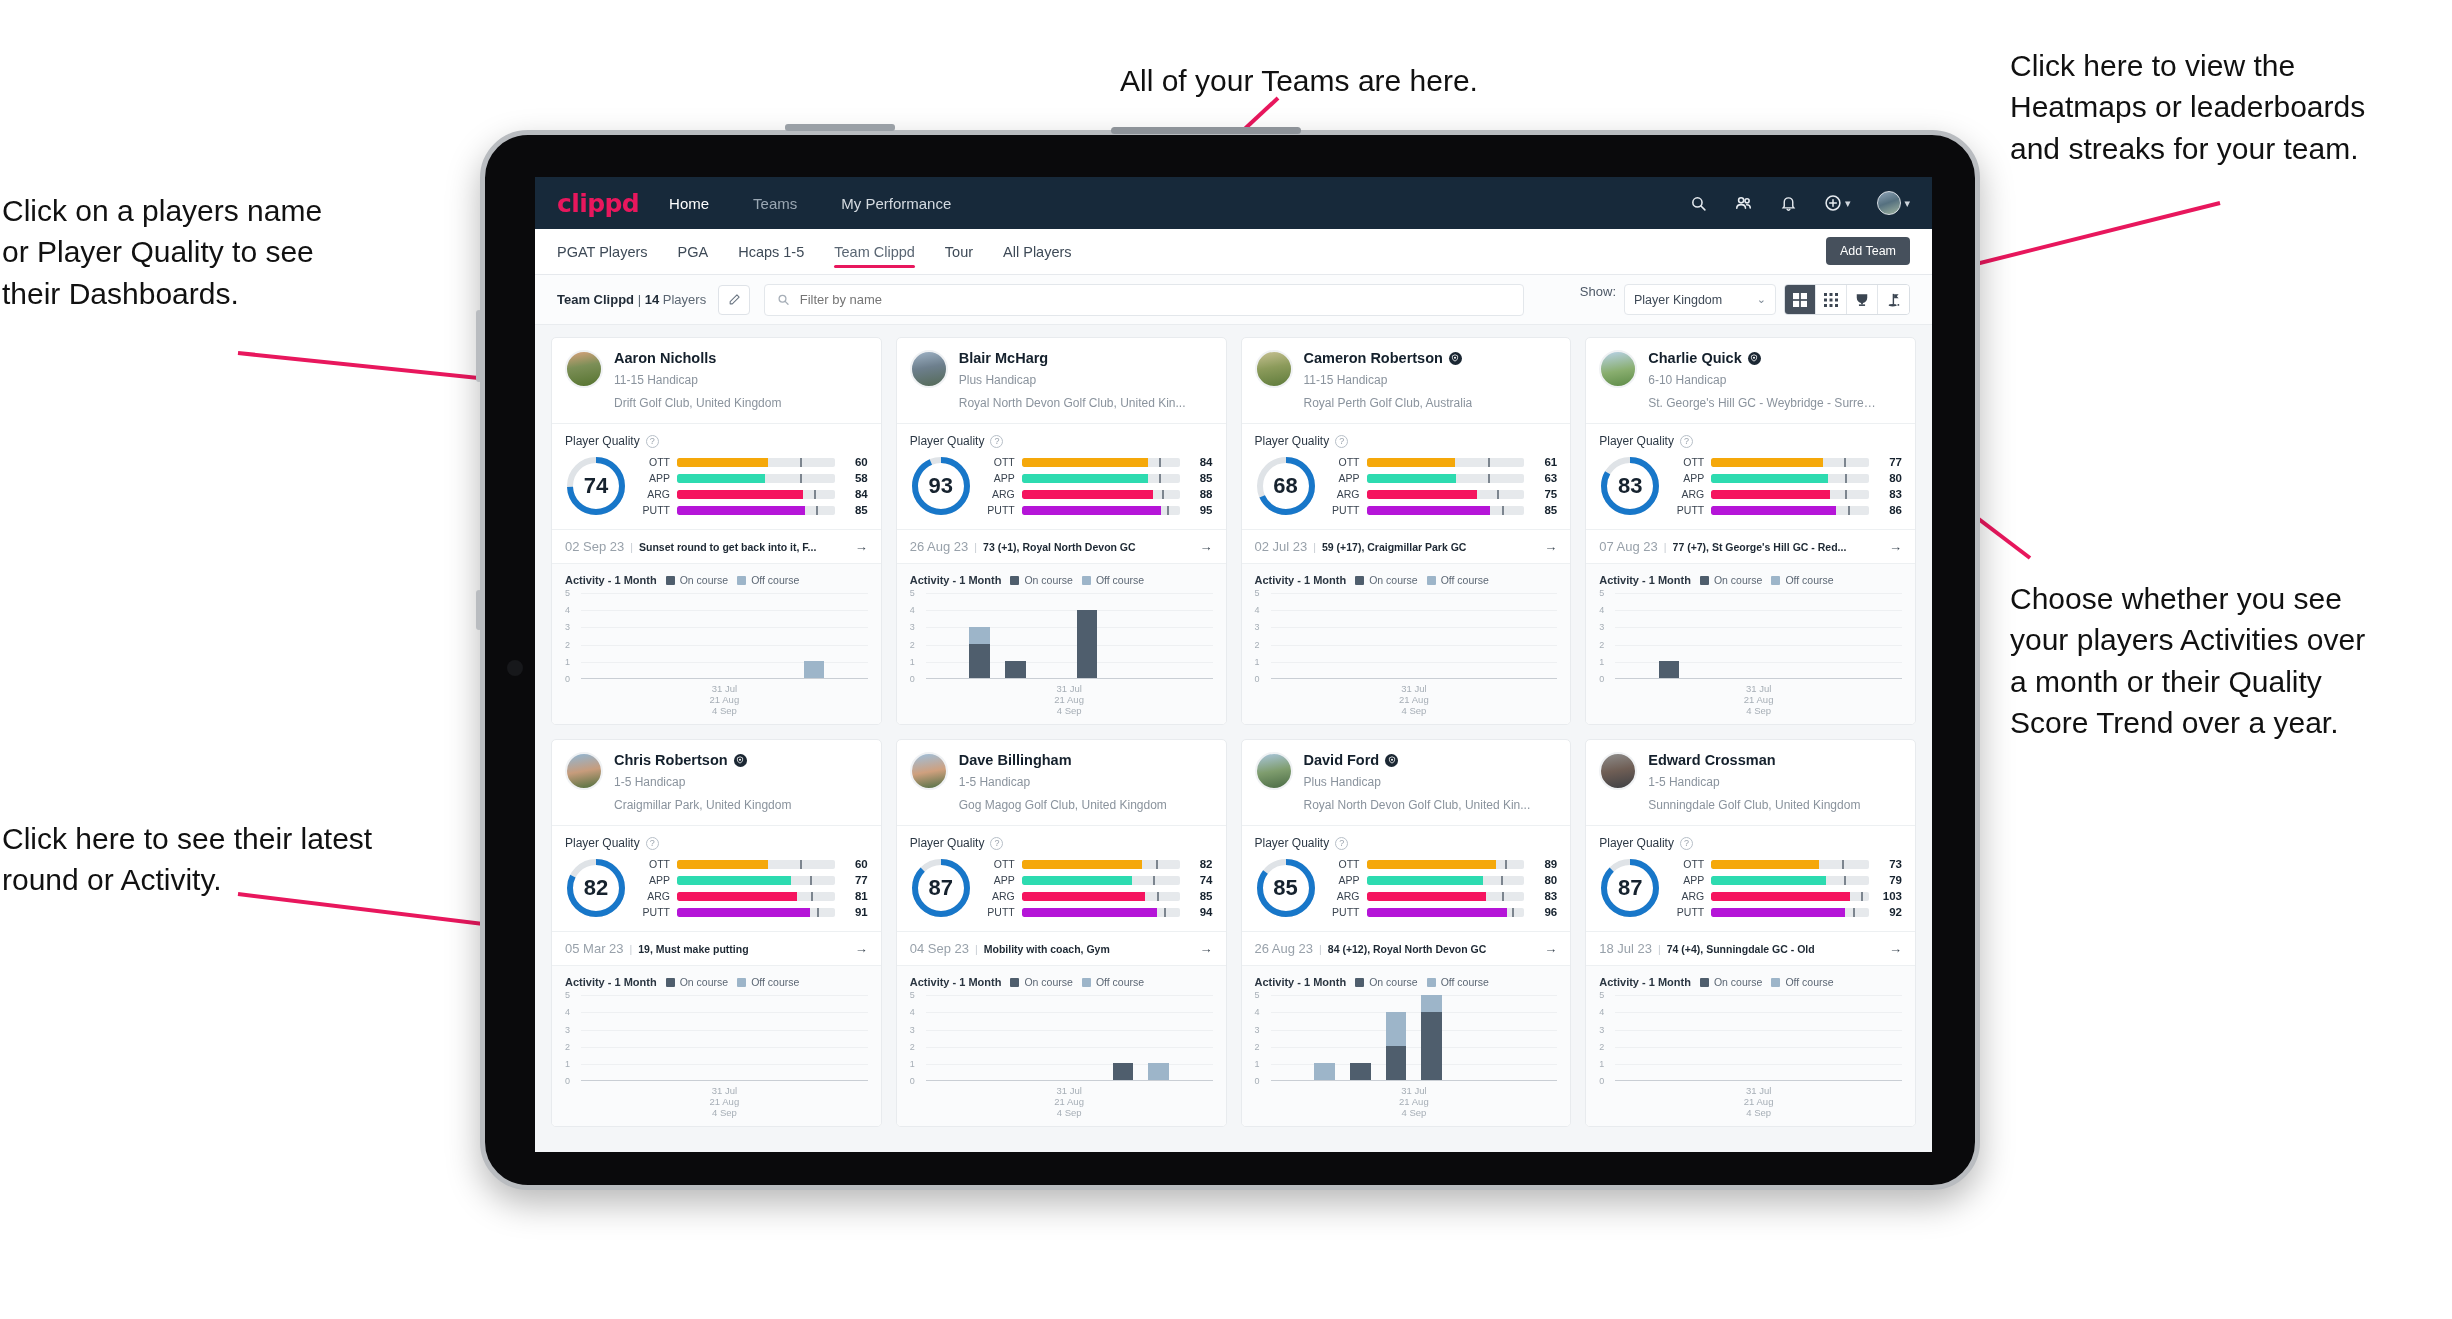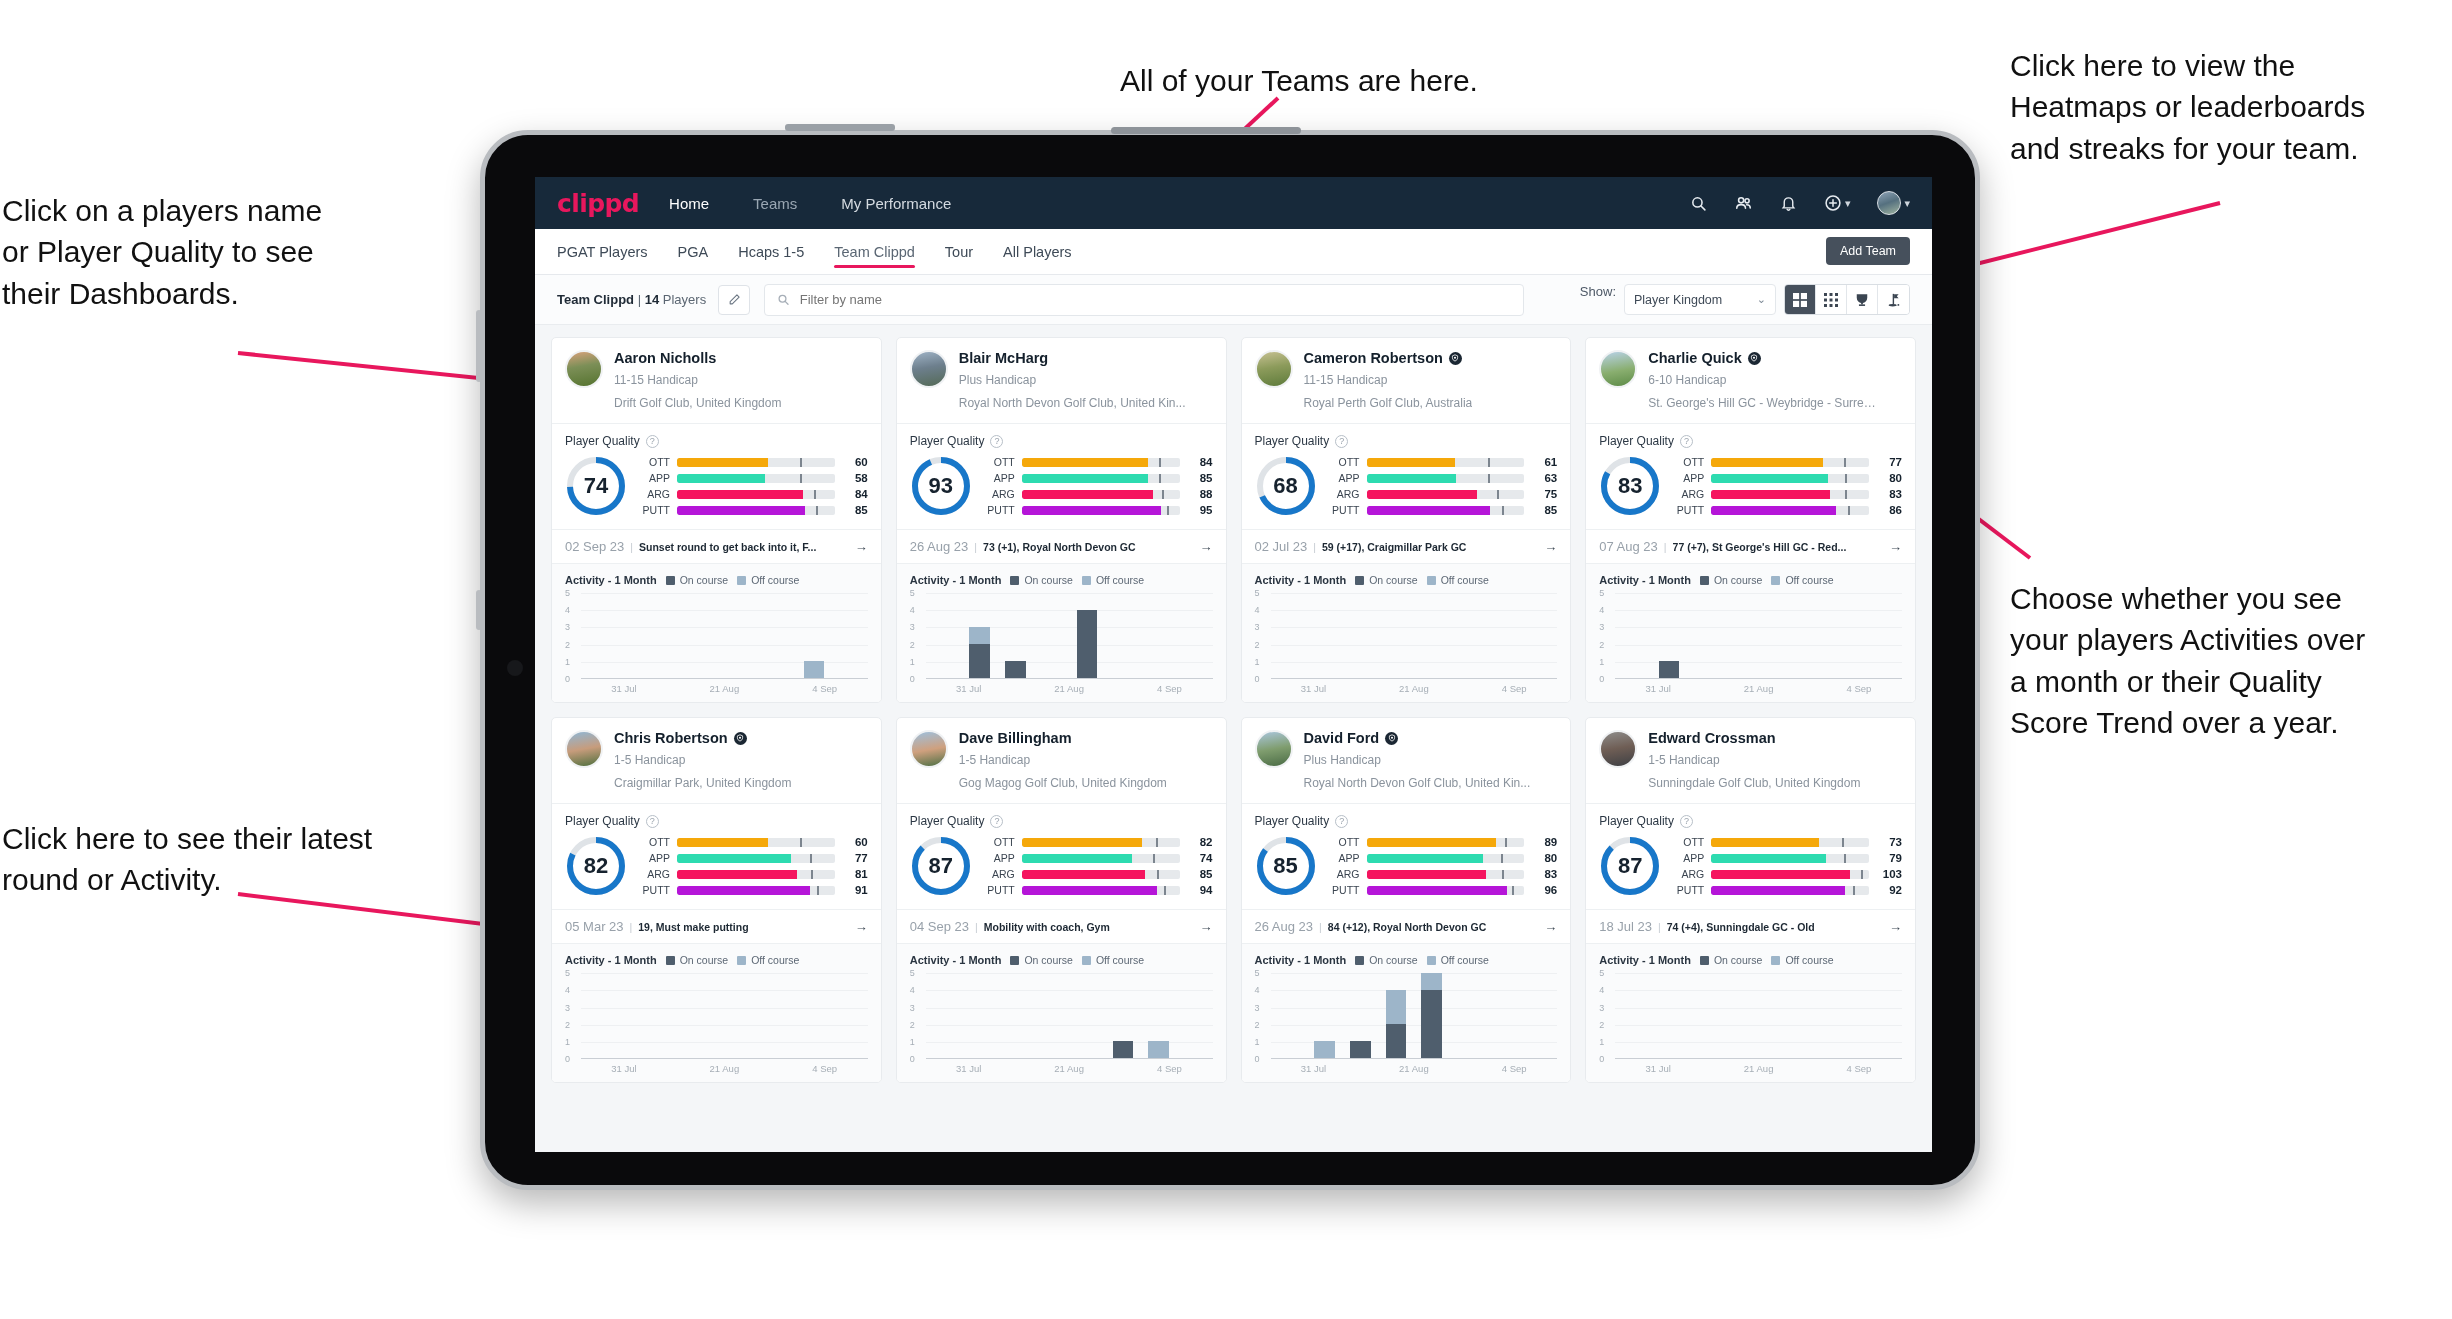--- a/index.html
+++ b/index.html
@@ -214,21 +214,21 @@
 
   .chart { position: relative; height: 86px; margin-top: 7px; padding-left: 16px; }
   .ylab { position: absolute; left: 0; font-size: 9px; color: #a6aeb6; transform: translateY(-50%); }
   .gline { position: absolute; left: 16px; right: 0; height: 1px; background: #eef0f2; }
   .axis { position: absolute; left: 16px; right: 0; bottom: 0; height: 1px; background: #c9ced4; }
   .bars-area { position: absolute; left: 16px; right: 0; bottom: 1px; top: 0; display: flex; align-items: flex-end; }
   .bslot { flex: 1; display: flex; justify-content: center; align-items: flex-end; height: 100%; }
   .bstack { width: 58%; max-width: 22px; display: flex; flex-direction: column; justify-content: flex-end; height: 100%; }
   .seg-off { background: #9db5c9; width: 100%; }
   .seg-on { background: #4f5e6d; width: 100%; }
-  .xlabs { display: flex; margin-top: 4px; padding-left: 16px; }
+  .xlabs { display: flex; margin-top: 4px; padding-left: 16px; flex-direction: column; }
   .xlab { font-size: 9.5px; color: #a6aeb6; text-align: center; }
 
   .grid-row2 { margin-top: 14px; }
 </style>
 </head>
 <body>
 
 <div id="stage">
 
   <div class="anno anno-tl">Click on a players name

